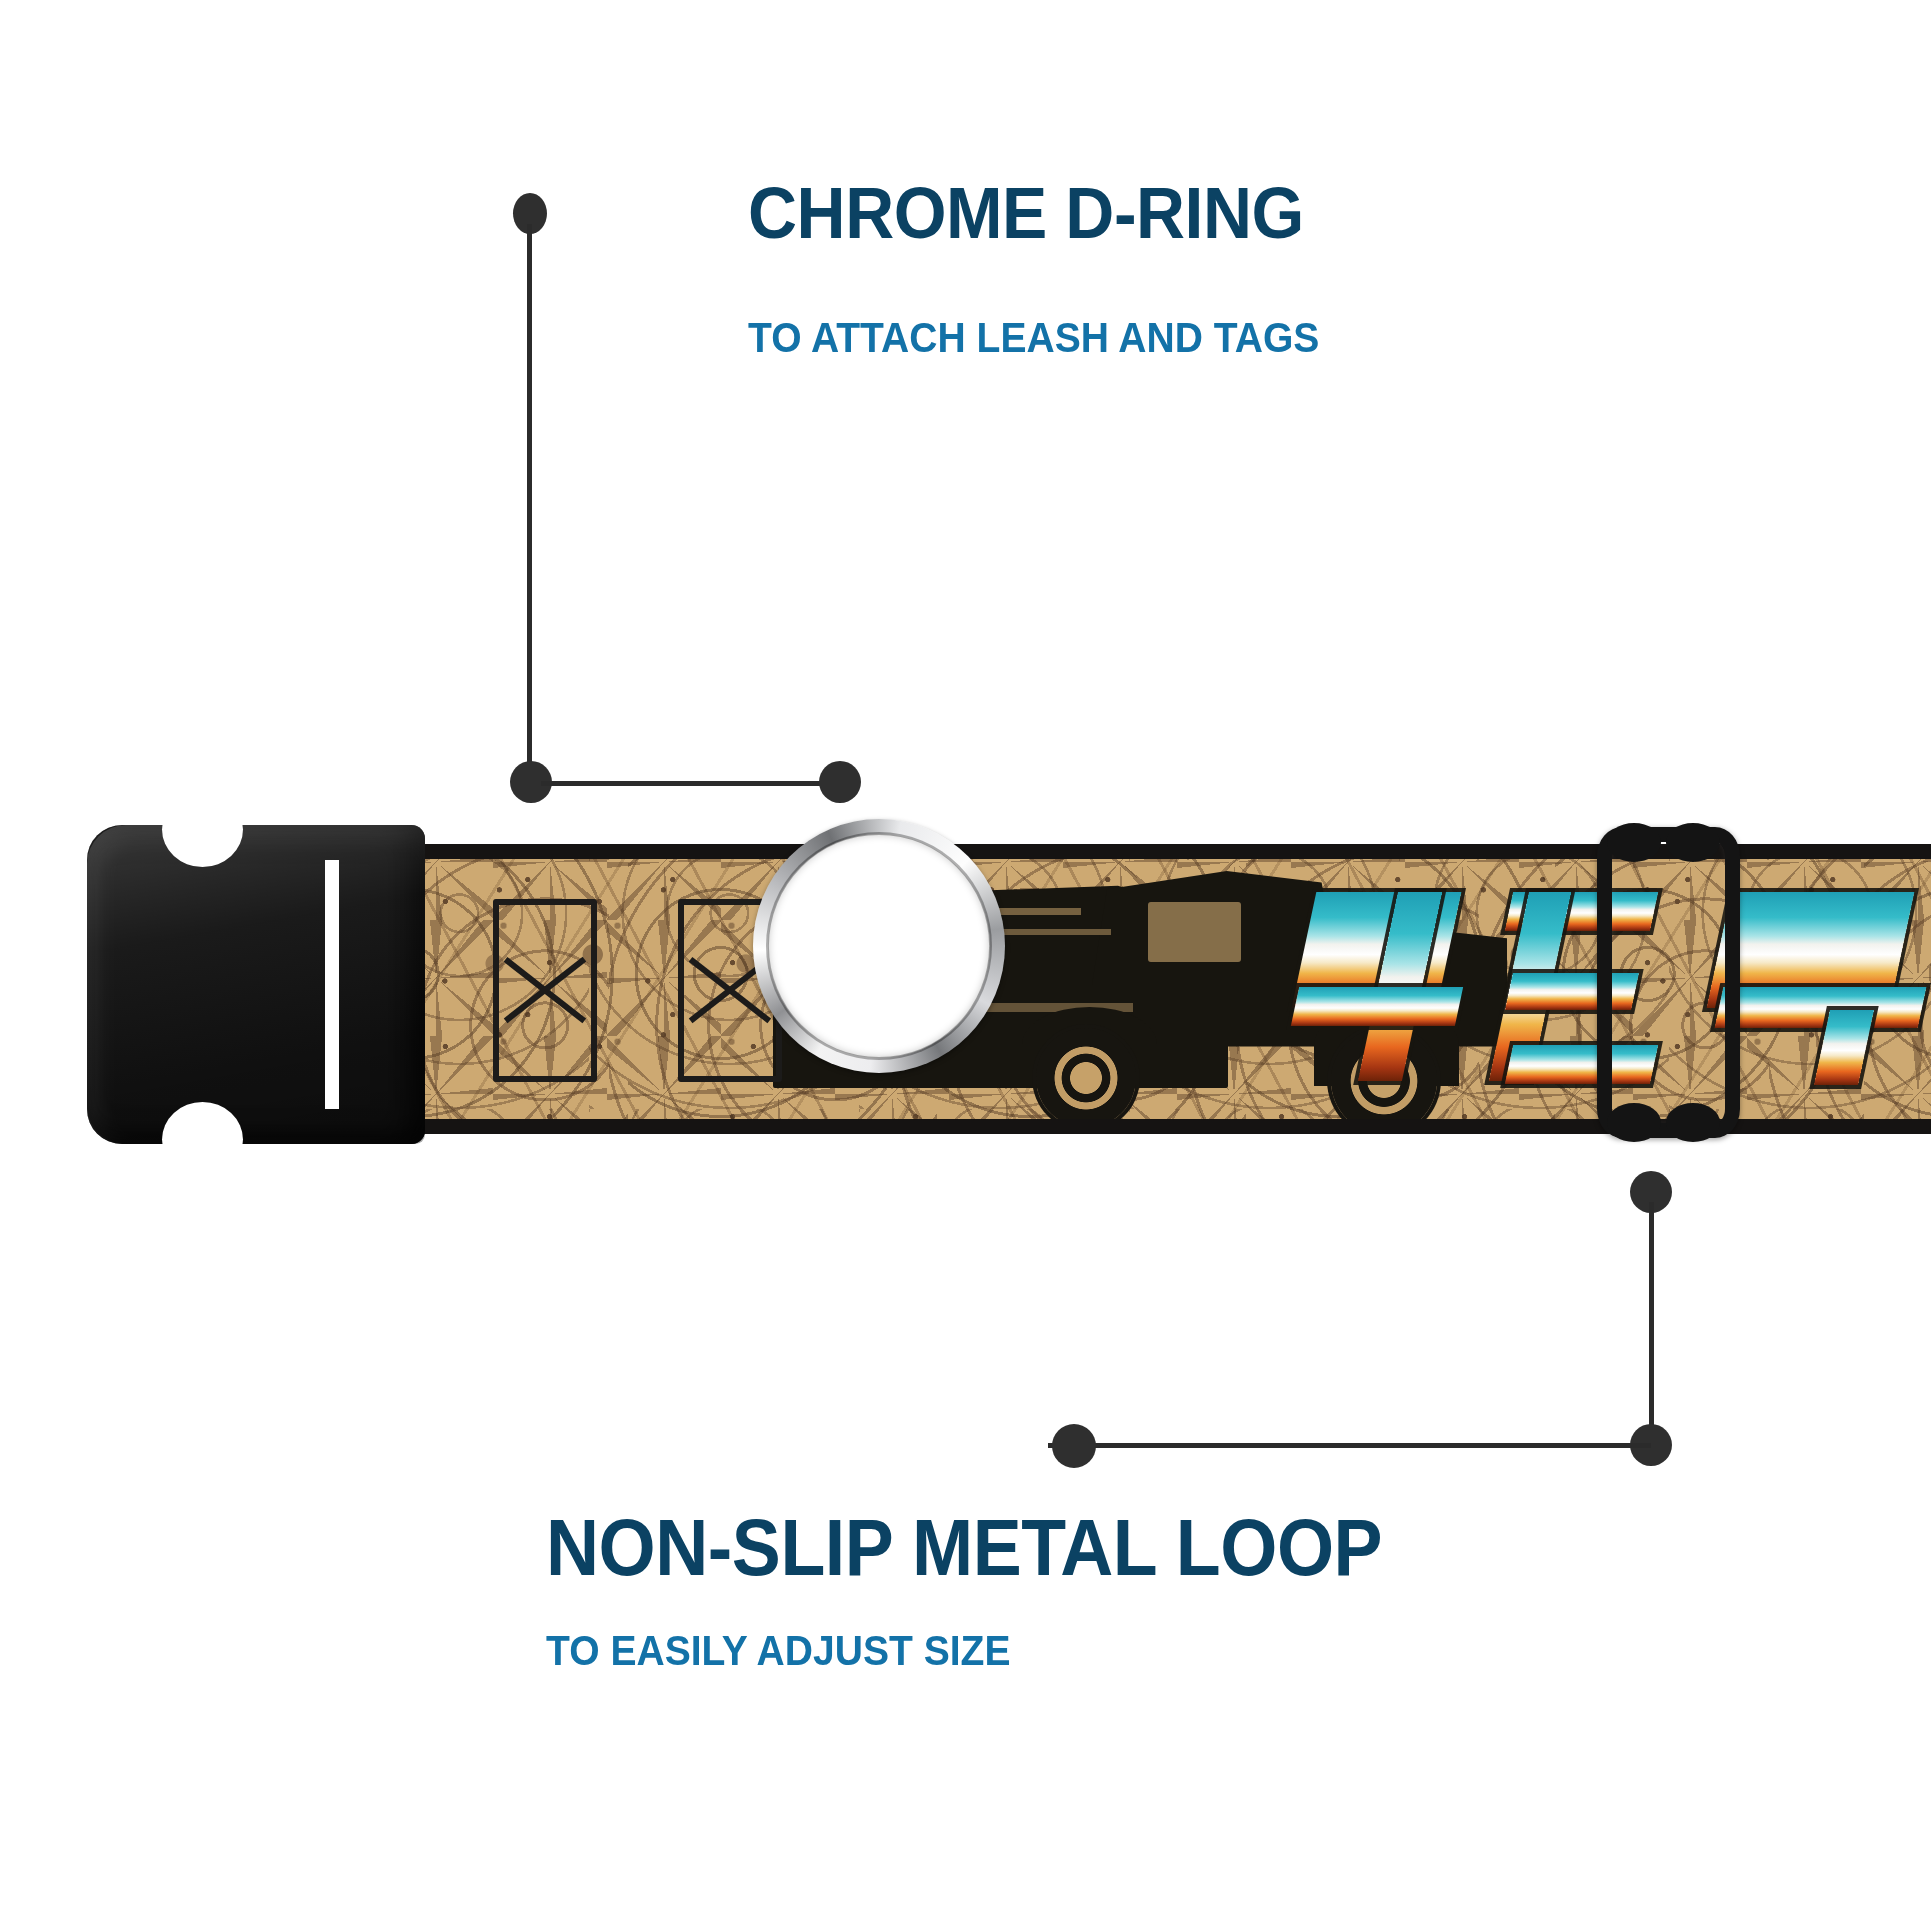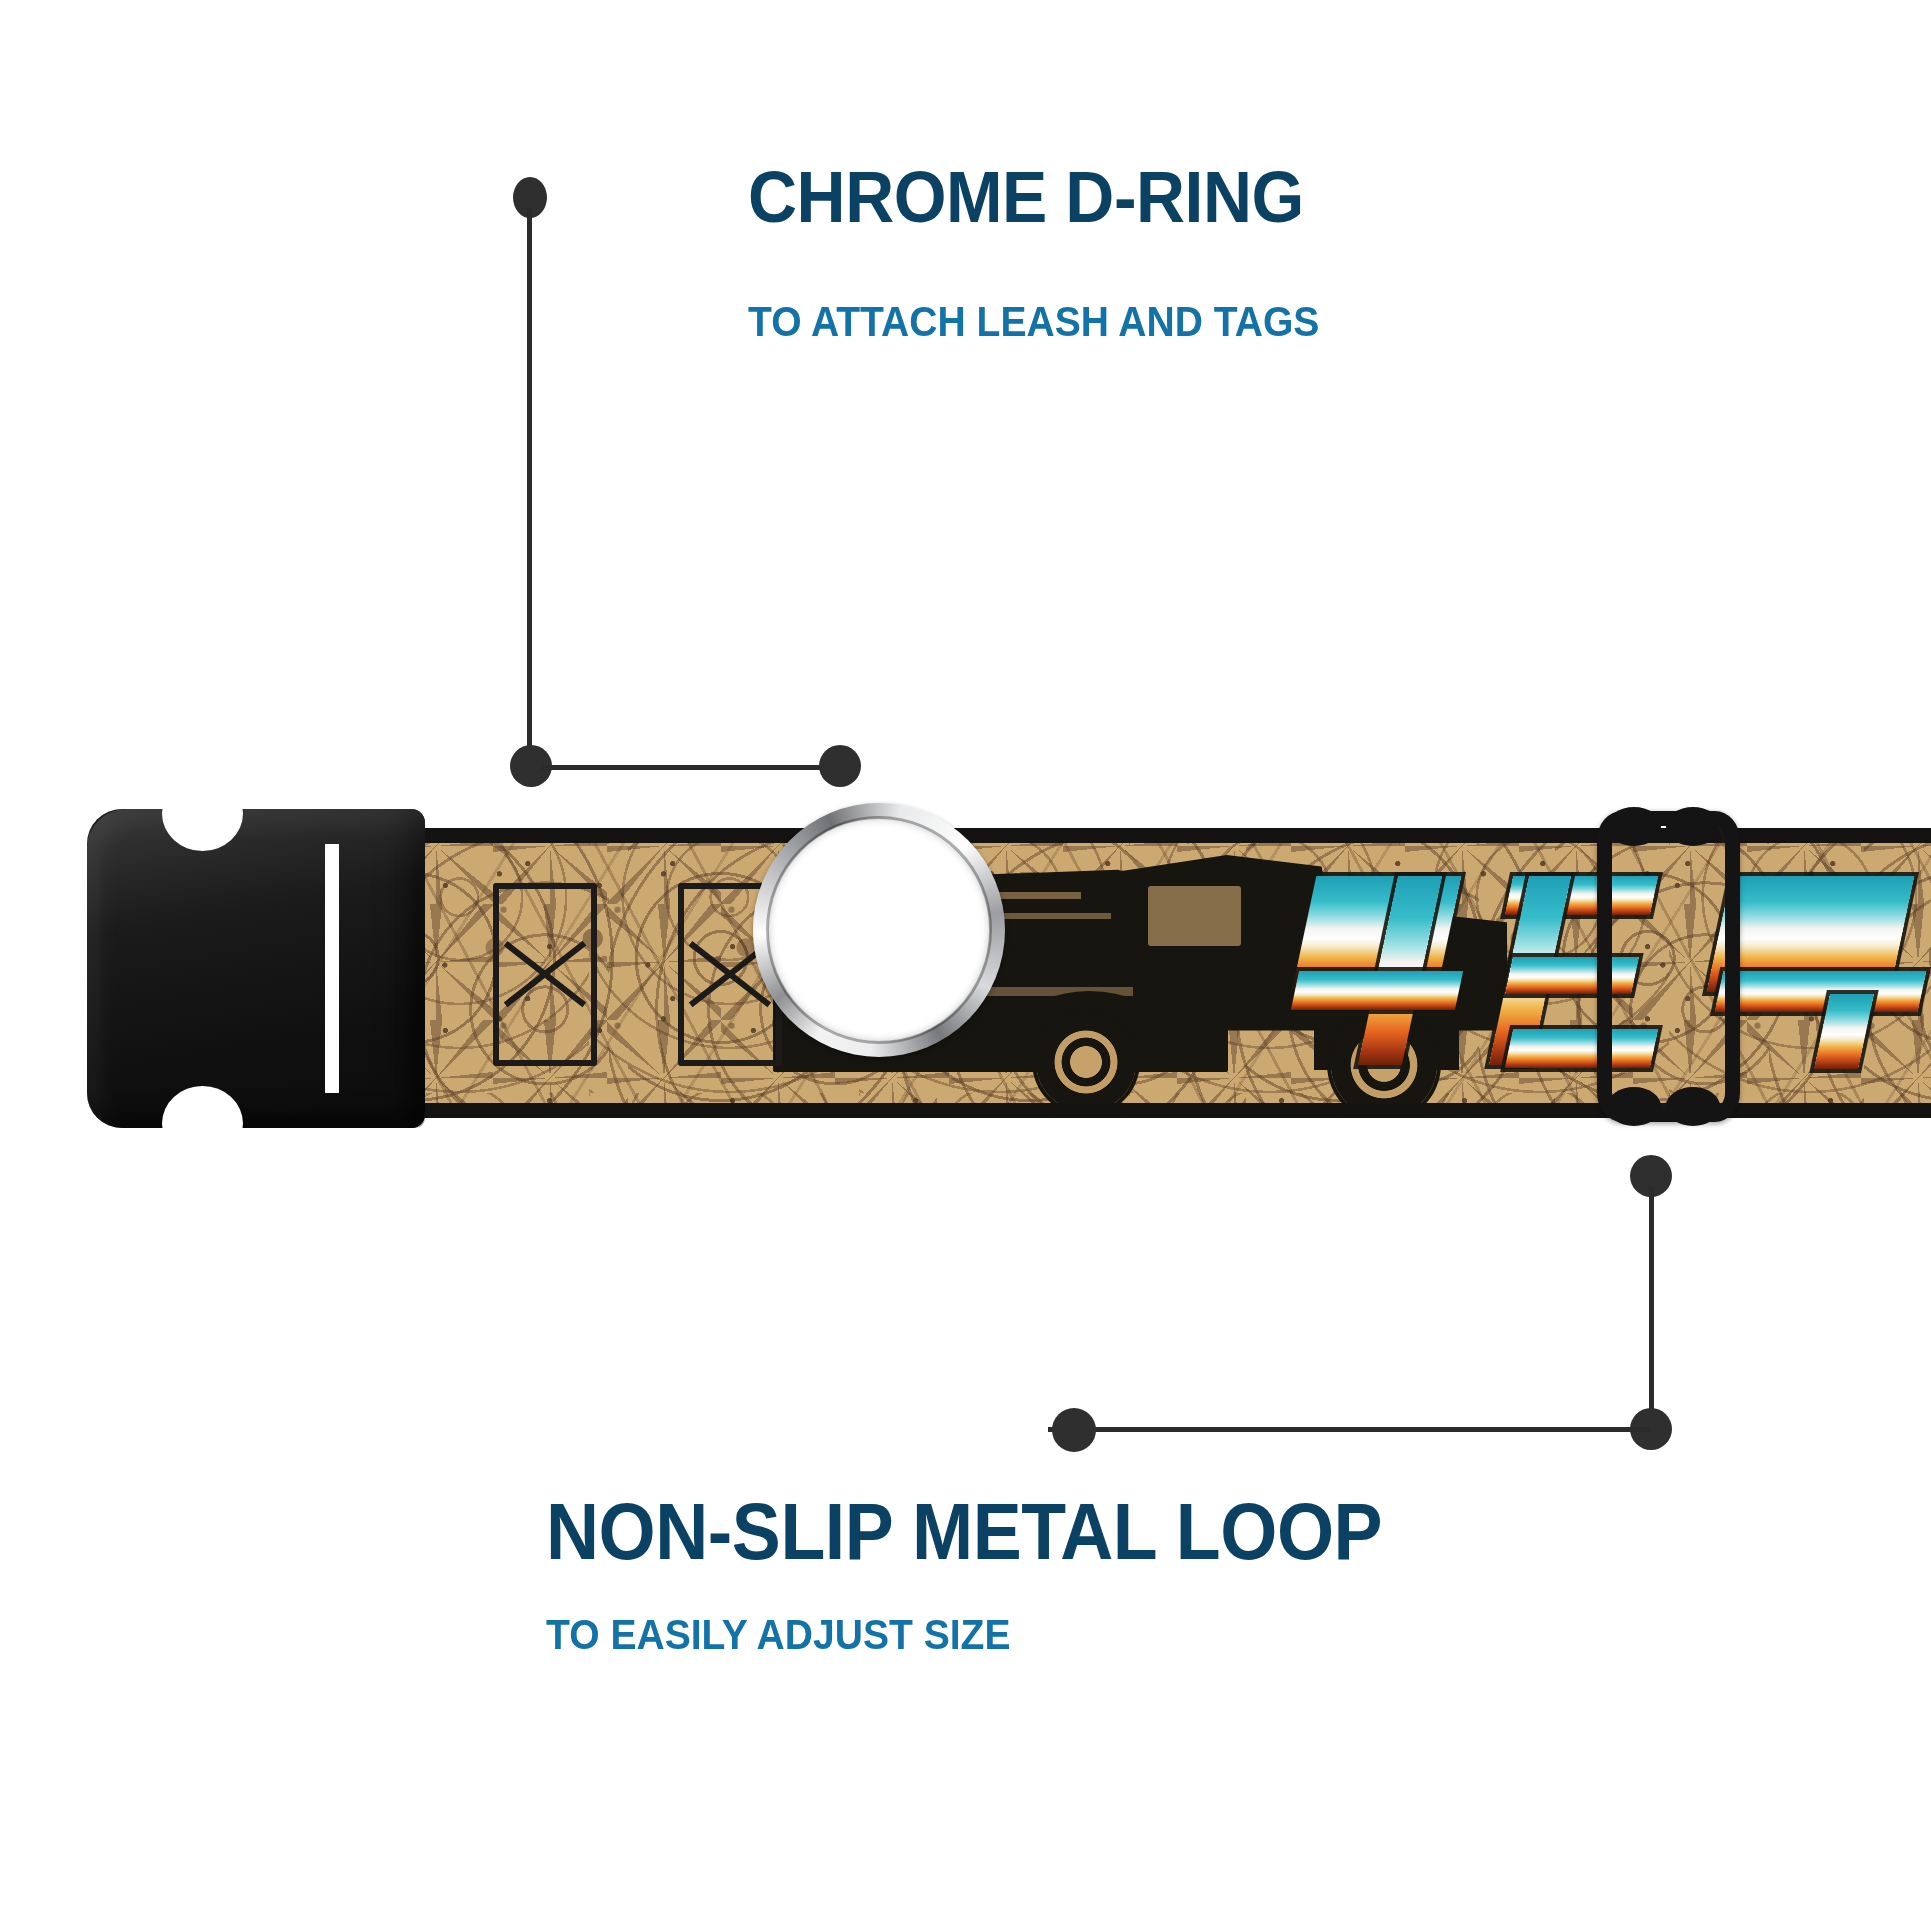--- a/index.html
+++ b/index.html
@@ -3,21 +3,21 @@
 <meta charset="utf-8">
 <style>
   html,body{margin:0;padding:0;}
   body{
     width:1931px;height:1931px;
     background:#ffffff;
     font-family:"Liberation Sans", sans-serif;
     overflow:hidden;
     position:relative;
   }
-  #stage{position:absolute;inset:0;width:1931px;height:1565px;}
+  #stage{position:absolute;inset:0;width:1931px;height:1565px;margin-top:16px;}
 
   
   .callout-title{
     position:absolute;
     font-weight:700;
     letter-spacing:-0.5px;
     white-space:nowrap;
     line-height:1;
     transform:scaleX(0.93);
     transform-origin:left center;

